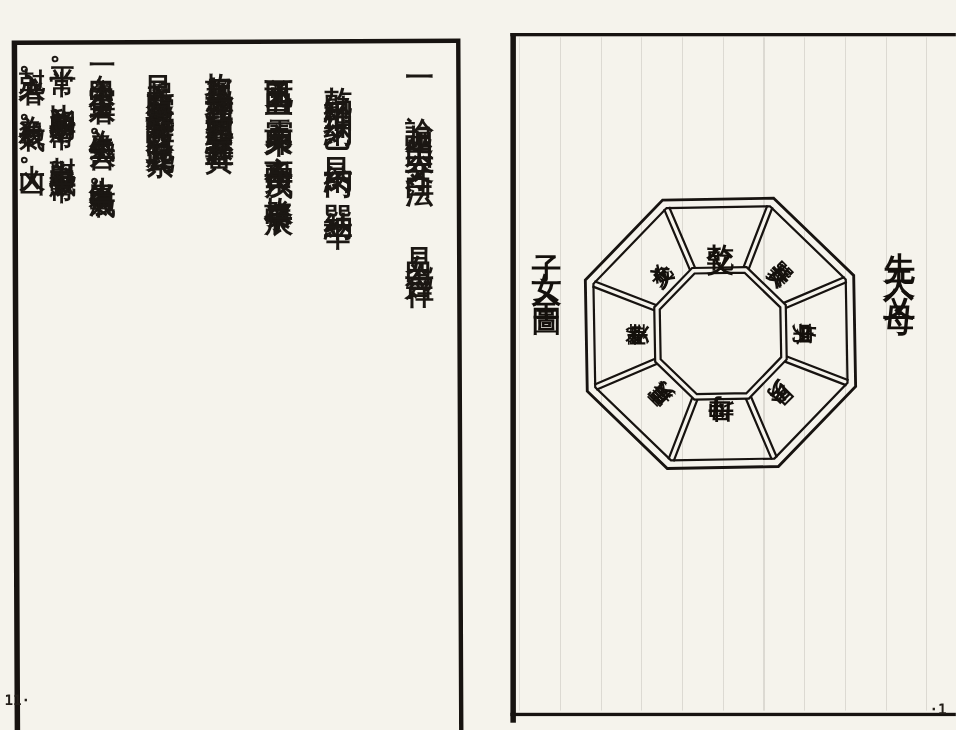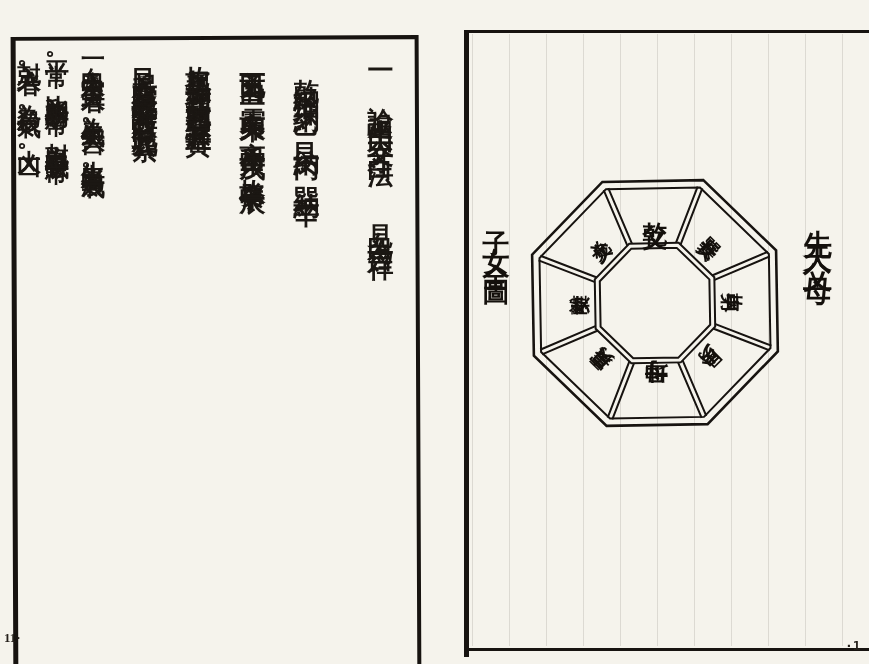--- a/index.html
+++ b/index.html
@@ -30,21 +30,21 @@
   .c3{left:232px;top:50px;letter-spacing:3px;}
   .c4{left:178px;top:45px;}
   .c5{left:124px;top:48px;}
   .c6{left:72px; top:46px;font-size:24px;letter-spacing:3px;}
   .c7{left:36px; top:42px;font-size:24px;letter-spacing:3px;}
   .c8{left:8px;  top:42px;font-size:24px;letter-spacing:5px;}
   .page-num{
     position:absolute;font-family:"DejaVu Sans Mono","Liberation Mono",monospace;
     font-size:13px;font-weight:bold;color:#241f1a;
   }
-  .pn-left{left:4px;top:630px;font-family:Liberation Serif, serif;}
+  .pn-left{left:4px;top:630px;}
   .pn-right{left:845px;top:638px;}
   
   .right-page{position:absolute;left:460px;top:0;width:409px;height:664px;}
   .rp-border-left{position:absolute;left:4px;top:30px;width:5px;height:627px;background:#171310;}
   .rp-border-top{position:absolute;left:4px;top:30px;width:405px;height:3px;background:#171310;}
   .rp-border-bottom{position:absolute;left:4px;top:648px;width:405px;height:3px;background:#171310;}
   .col-guides{
     position:absolute;left:12px;top:34px;width:397px;height:612px;
     background-image:repeating-linear-gradient(to right,
       rgba(40,32,24,0.12) 0 1px, transparent 1px 37px);

